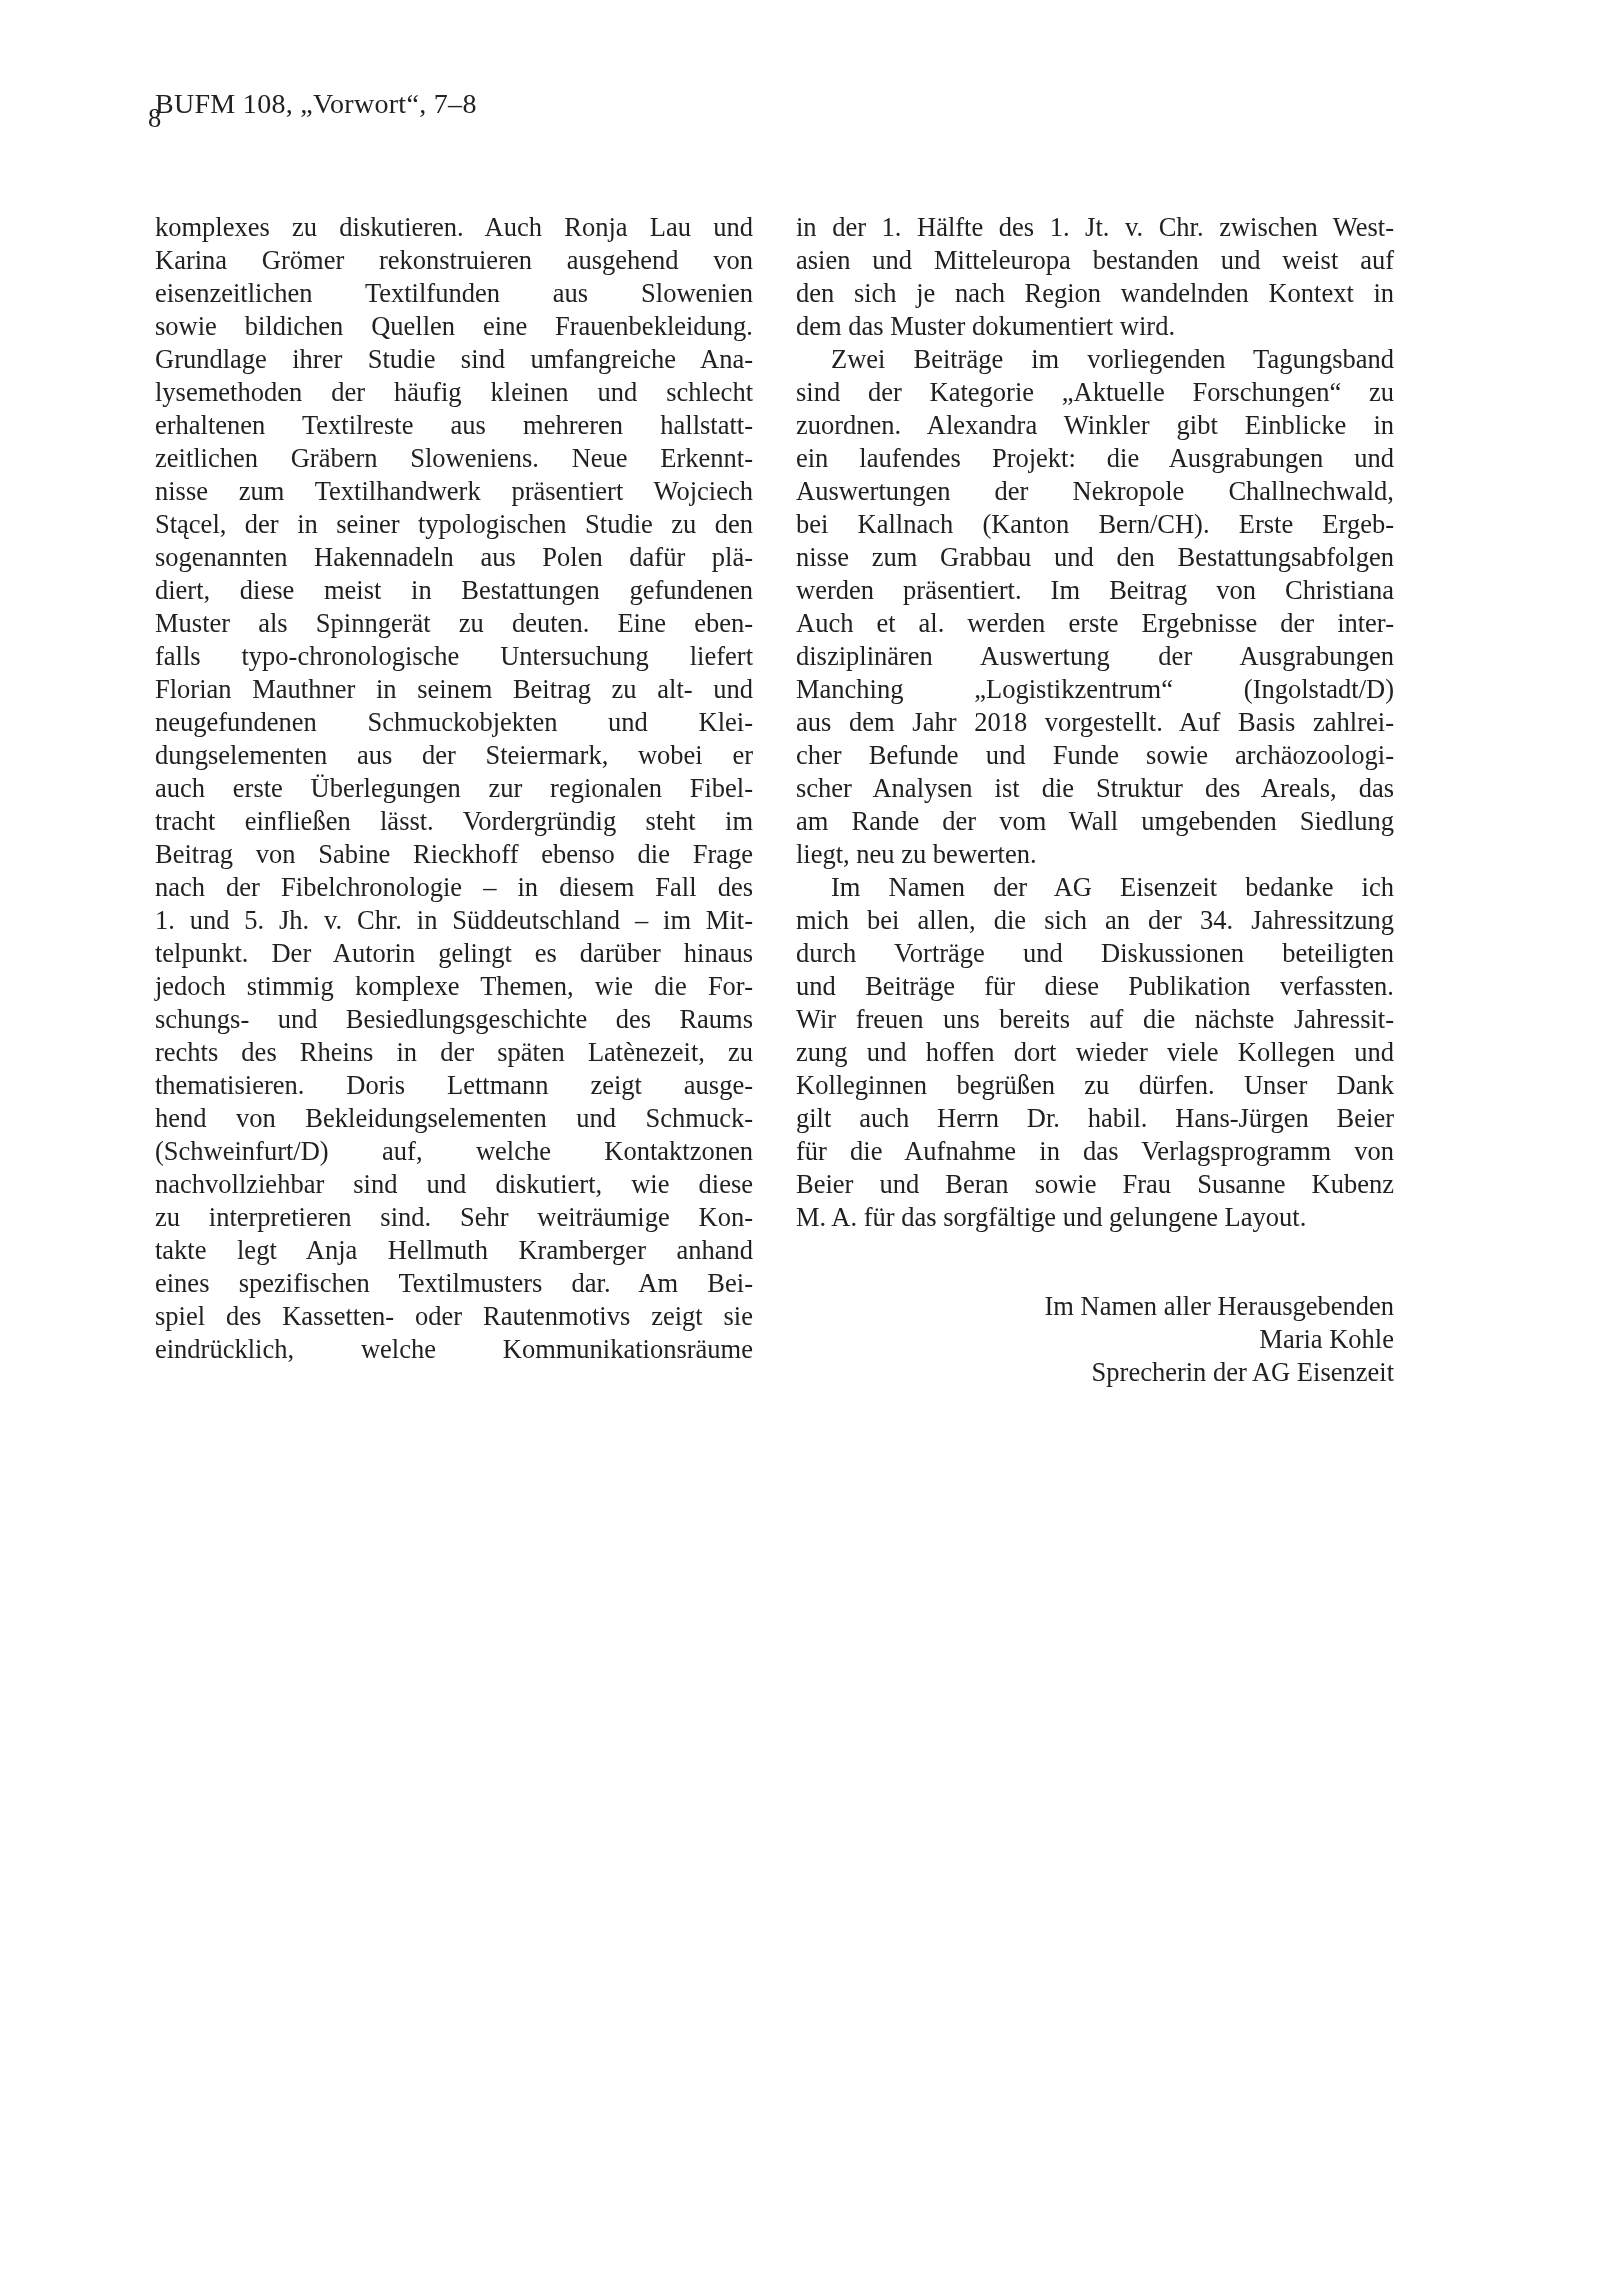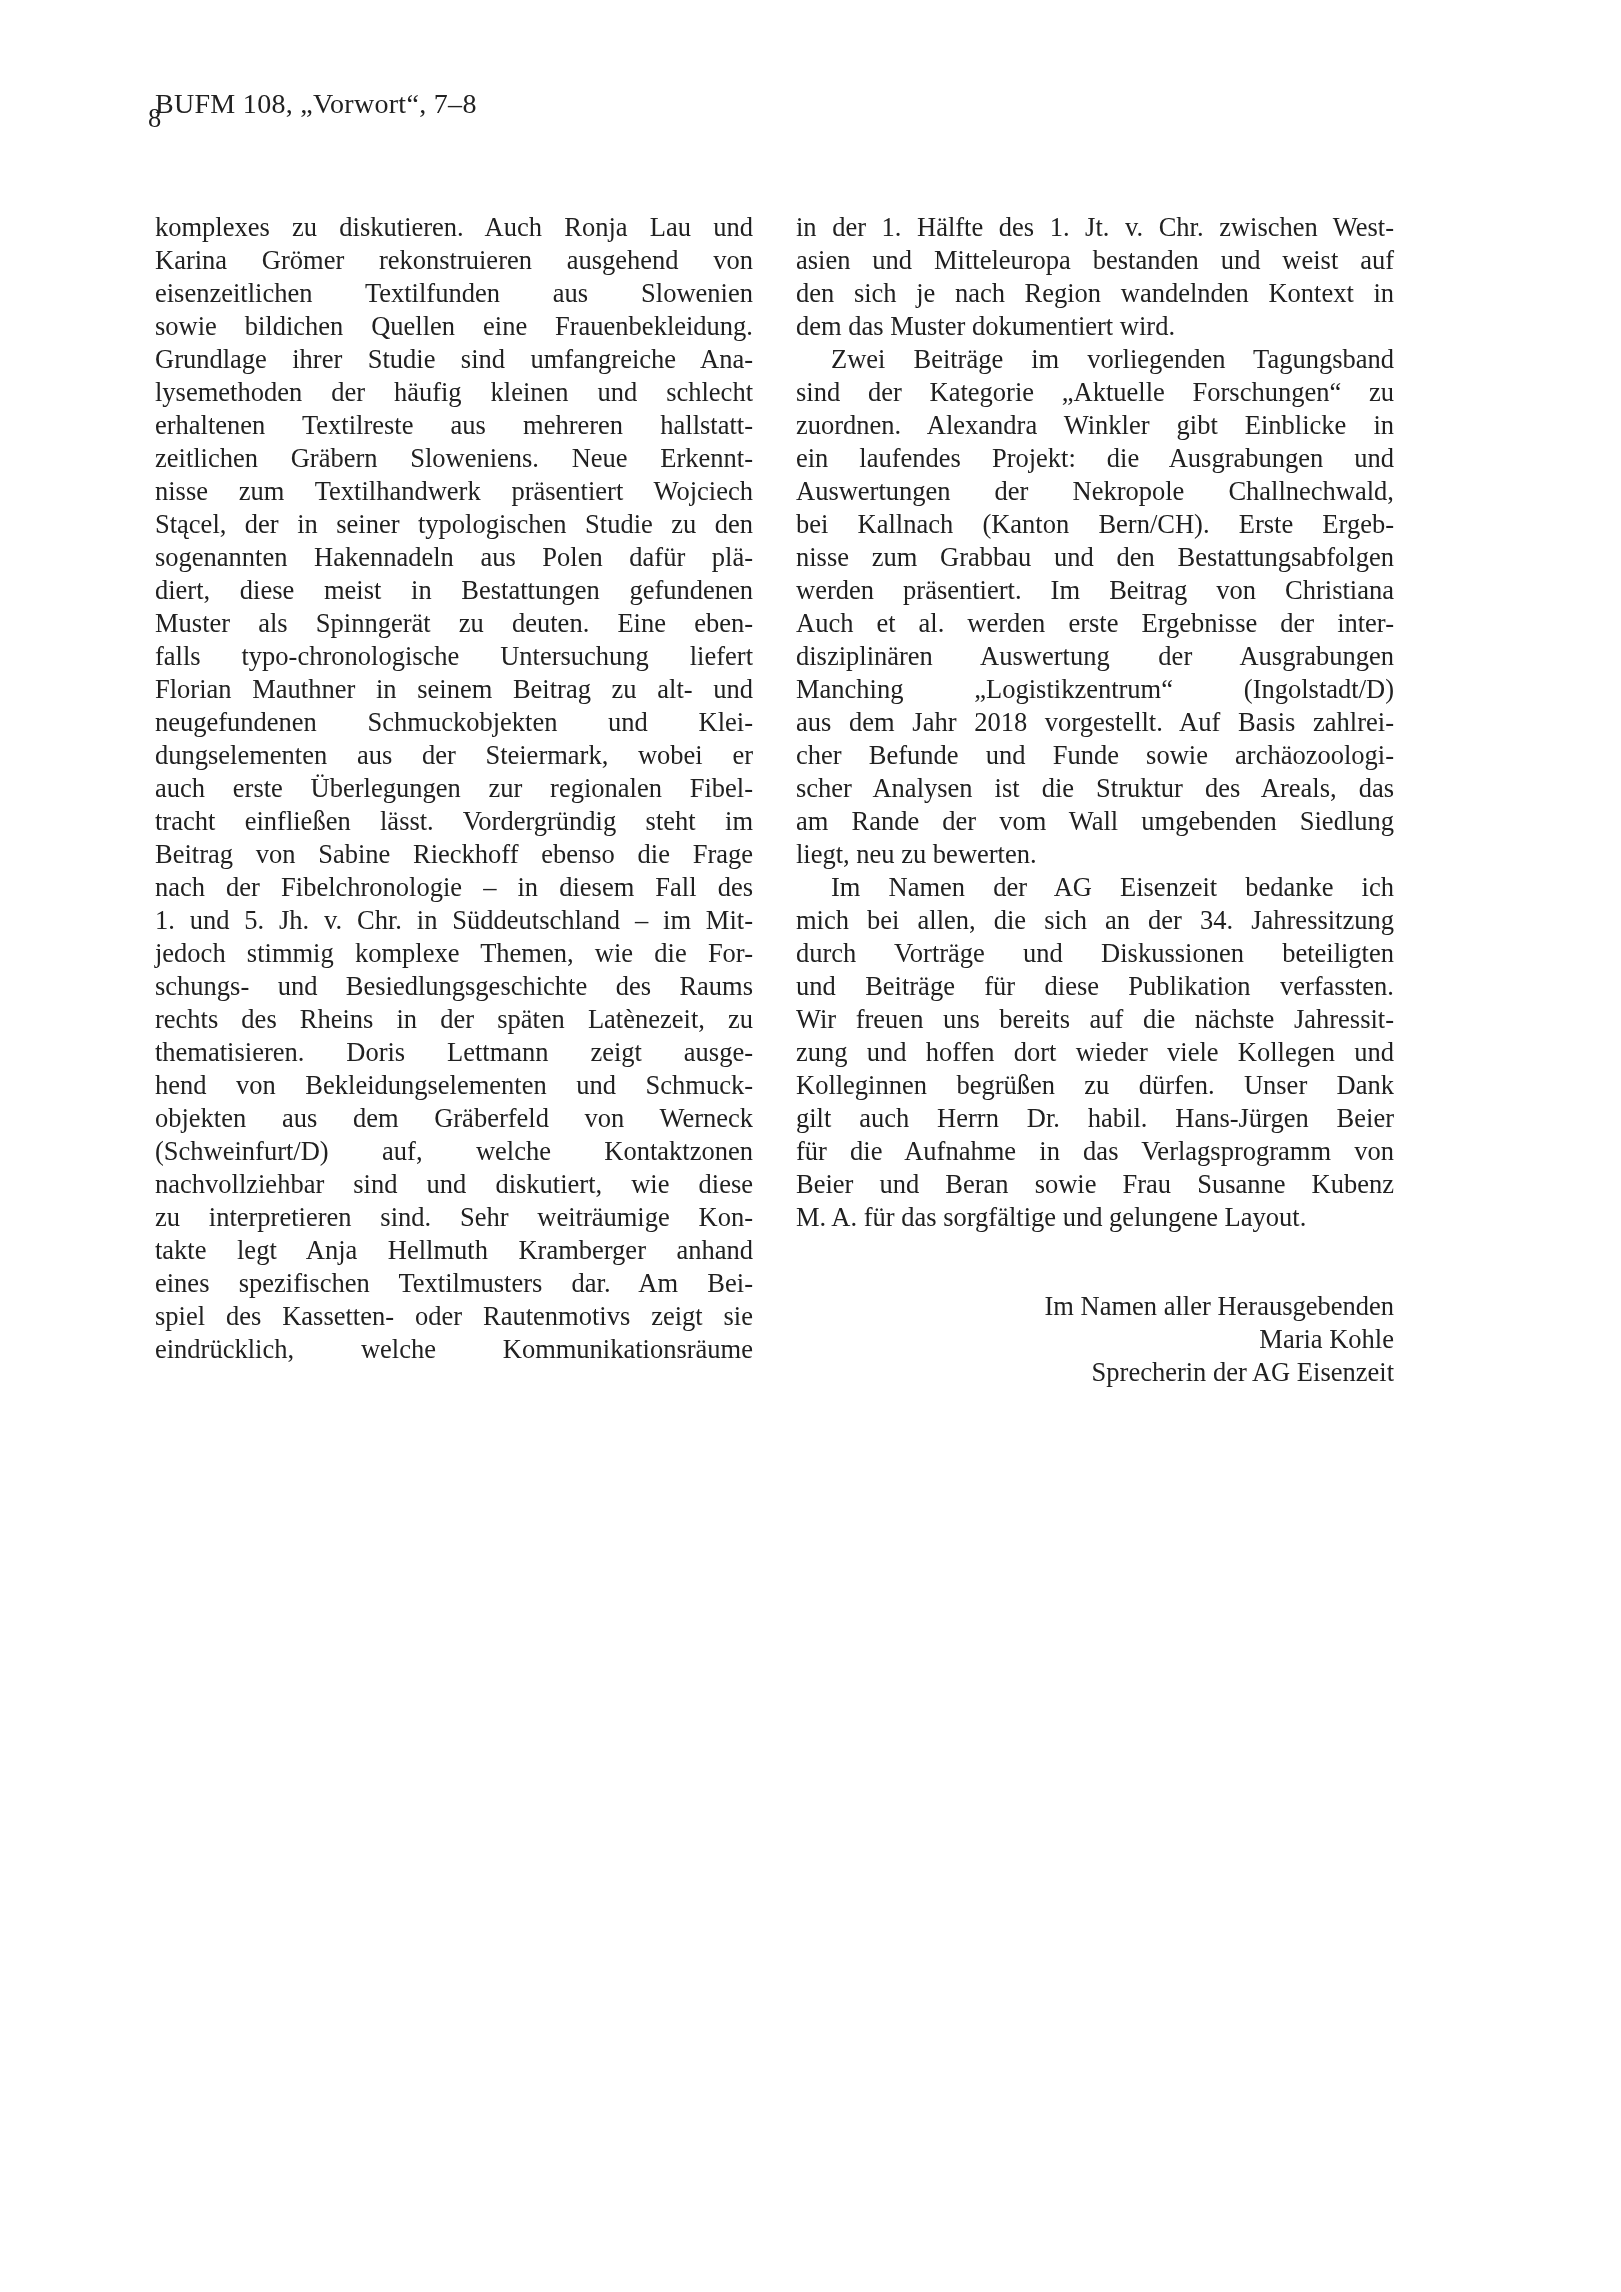--- a/index.html
+++ b/index.html
@@ -83,26 +83,26 @@
       <div class="line">Muster als Spinngerät zu deuten. Eine eben-</div>
       <div class="line">falls typo-chronologische Untersuchung liefert</div>
       <div class="line">Florian Mauthner in seinem Beitrag zu alt- und</div>
       <div class="line">neugefundenen Schmuckobjekten und Klei-</div>
       <div class="line">dungselementen aus der Steiermark, wobei er</div>
       <div class="line">auch erste Überlegungen zur regionalen Fibel-</div>
       <div class="line">tracht einfließen lässt. Vordergründig steht im</div>
       <div class="line">Beitrag von Sabine Rieckhoff ebenso die Frage</div>
       <div class="line">nach der Fibelchronologie – in diesem Fall des</div>
       <div class="line">1. und 5. Jh. v. Chr. in Süddeutschland – im Mit-</div>
+      <div class="line">telpunkt. Der Autorin gelingt es darüber hinaus</div>
       <div class="line">jedoch stimmig komplexe Themen, wie die For-</div>
       <div class="line">schungs- und Besiedlungsgeschichte des Raums</div>
       <div class="line">rechts des Rheins in der späten Latènezeit, zu</div>
       <div class="line">thematisieren. Doris Lettmann zeigt ausge-</div>
       <div class="line">hend von Bekleidungselementen und Schmuck-</div>
-      <div class="line">objekten aus dem Gräberfeld von Werneck</div>
       <div class="line">(Schweinfurt/D) auf, welche Kontaktzonen</div>
       <div class="line">nachvollziehbar sind und diskutiert, wie diese</div>
       <div class="line">zu interpretieren sind. Sehr weiträumige Kon-</div>
       <div class="line">takte legt Anja Hellmuth Kramberger anhand</div>
       <div class="line">eines spezifischen Textilmusters dar. Am Bei-</div>
       <div class="line">spiel des Kassetten- oder Rautenmotivs zeigt sie</div>
       <div class="line">eindrücklich, welche Kommunikationsräume</div>
     </div>
   <div class="col col-right">
       <div class="line">in der 1. Hälfte des 1. Jt. v. Chr. zwischen West-</div>

